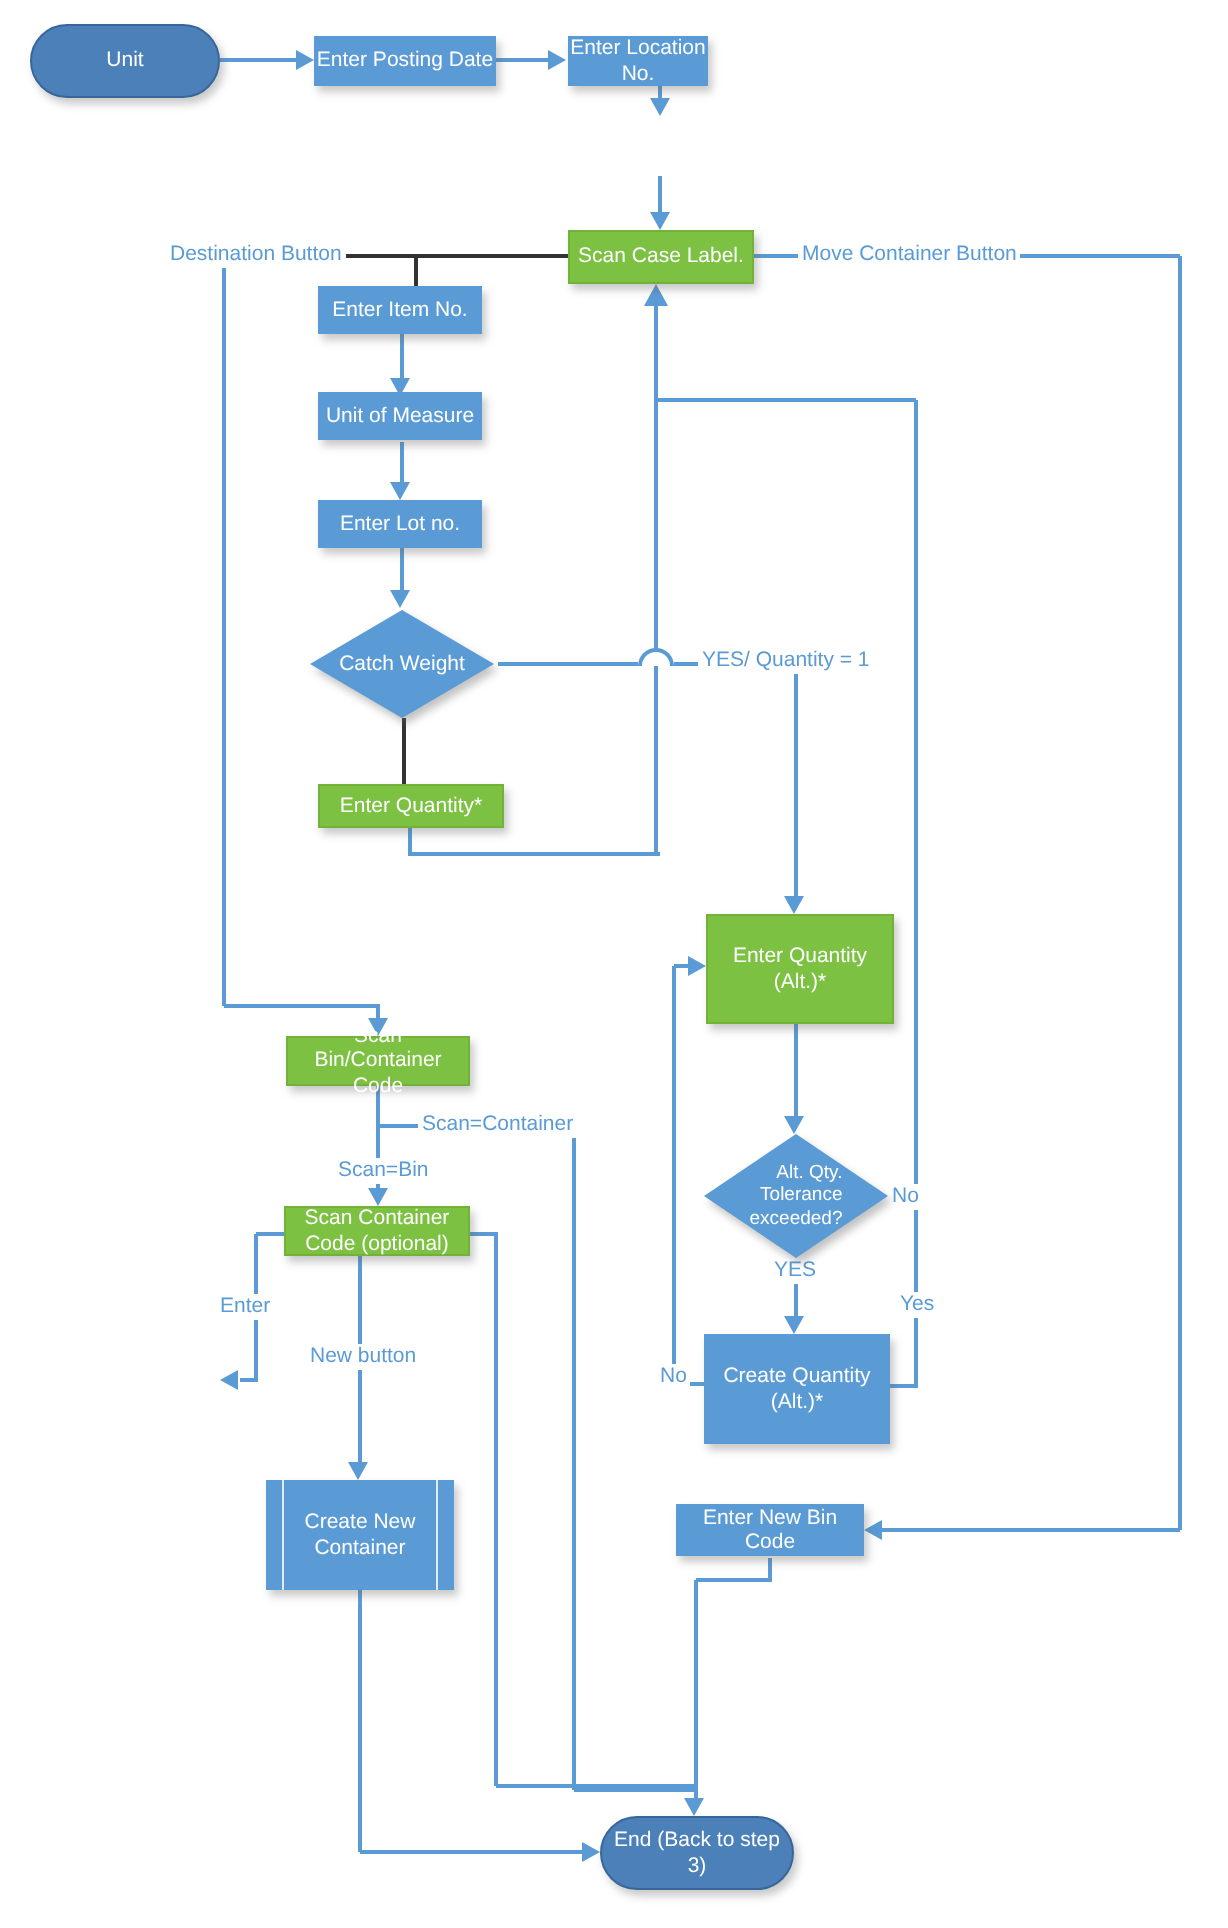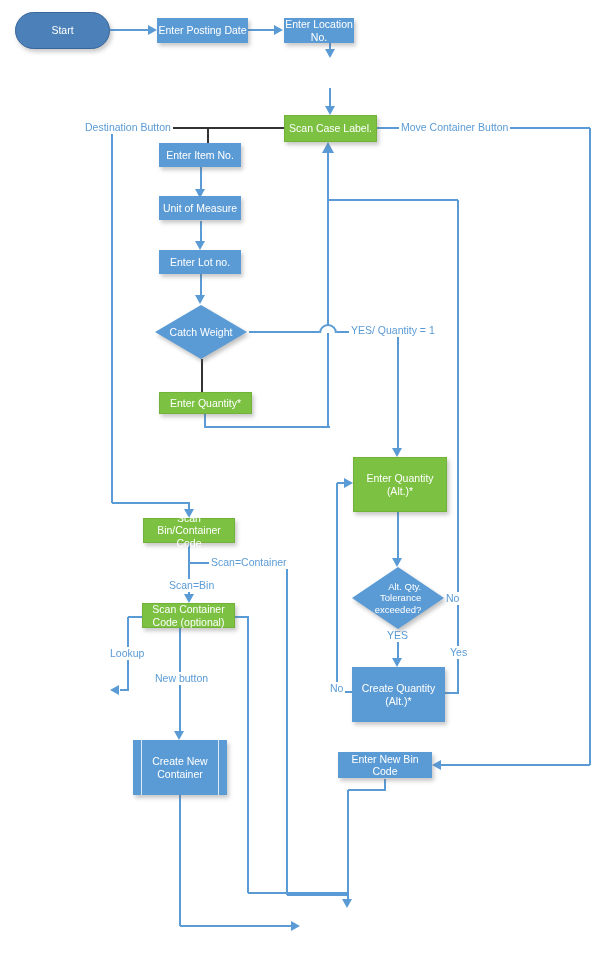--- a/index.html
+++ b/index.html
@@ -128,28 +128,28 @@
 
   <div class="vl" style="left:179px;top:795px;height:131px"></div>
   <div class="hl" style="left:180px;top:925px;width:111px"></div>
   <div class="ar r" style="left:291px;top:921px"></div>
 
   <div class="lbl" style="left:83px;top:121px">Destination Button</div>
   <div class="lbl" style="left:399px;top:121px">Move Container Button</div>
   <div class="lbl" style="left:349px;top:324px">YES/ Quantity = 1</div>
   <div class="lbl" style="left:209px;top:556px">Scan=Container</div>
   <div class="lbl" style="left:167px;top:579px">Scan=Bin</div>
-  <div class="lbl" style="left:108px;top:647px">Lookup</div>
+  <div class="lbl" style="left:108px;top:647px">Enter</div>
   <div class="lbl" style="left:153px;top:672px">New button</div>
   <div class="lbl" style="left:444px;top:592px">No</div>
   <div class="lbl" style="left:385px;top:629px">YES</div>
   <div class="lbl" style="left:448px;top:646px">Yes</div>
   <div class="lbl" style="left:328px;top:682px">No</div>
 
-  <div class="box capsule" style="left:15px;top:12px;width:95px;height:37px">Start</div>
+  <div class="box capsule" style="left:15px;top:12px;width:95px;height:37px">Unit</div>
   <div class="box blue" style="left:157px;top:18px;width:91px;height:25px">Enter Posting Date</div>
   <div class="box blue" style="left:284px;top:18px;width:70px;height:25px">Enter Location No.</div>
   <div class="box green" style="left:284px;top:115px;width:93px;height:27px">Scan Case Label.</div>
   <div class="box blue" style="left:159px;top:143px;width:82px;height:24px">Enter Item No.</div>
   <div class="box blue" style="left:159px;top:196px;width:82px;height:24px">Unit of Measure</div>
   <div class="box blue" style="left:159px;top:250px;width:82px;height:24px">Enter Lot no.</div>
 
   <div class="dwrap" style="left:155px;top:305px;width:92px;height:54px">
     <div class="dshape">Catch Weight</div>
   </div>
@@ -166,14 +166,15 @@
 
   <div class="box blue" style="left:352px;top:667px;width:93px;height:55px">Create Quantity
 (Alt.)*</div>
   <div class="box green" style="left:143px;top:518px;width:92px;height:25px">Scan Bin/Container
 Code</div>
   <div class="box green" style="left:142px;top:603px;width:93px;height:25px">Scan Container
 Code (optional)</div>
   <div class="box blue subprocess" style="left:133px;top:740px;width:94px;height:55px">Create New
 Container</div>
   <div class="box blue" style="left:338px;top:752px;width:94px;height:26px">Enter New Bin Code</div>
+  <div class="box capsule" style="left:300px;top:908px;width:97px;height:37px">End (Back to step 3)</div>
 
 </div>
 
 </body></html>

